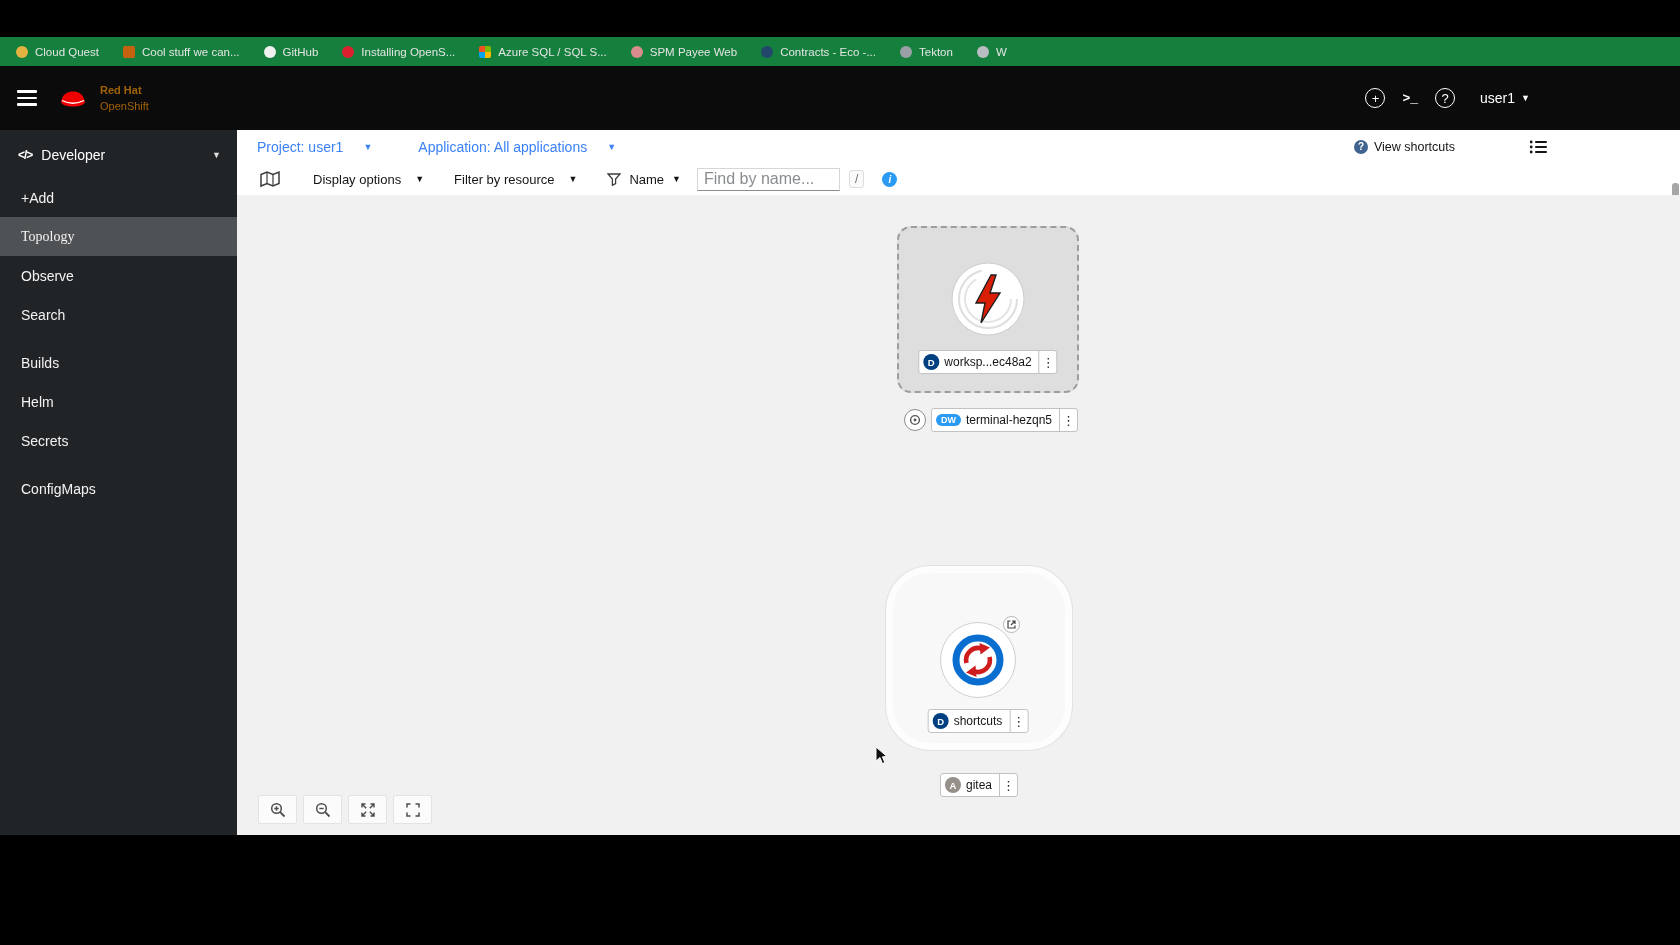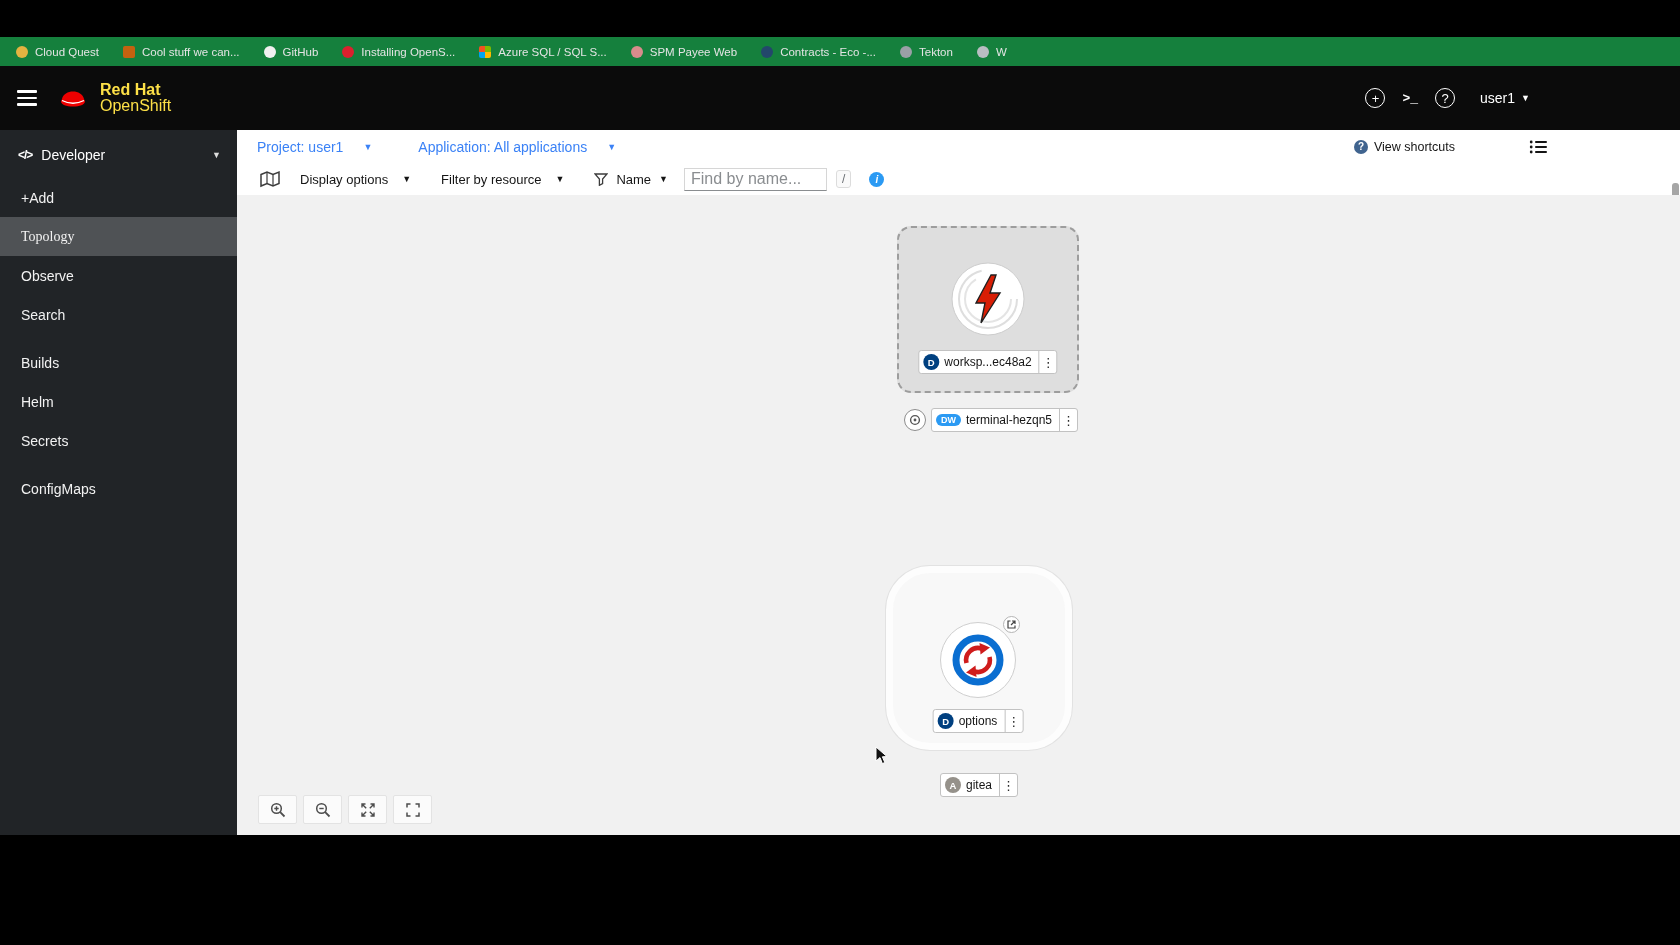--- a/index.html
+++ b/index.html
@@ -10,21 +10,21 @@
   .bookmarks-bar{position:absolute;top:37px;left:0;right:0;height:29px;background:#15803d;
                  display:flex;align-items:center;padding-left:16px;gap:24px;}
   .bookmark{display:flex;align-items:center;gap:7px;font-size:11.5px;color:#e4e4e4;cursor:pointer;white-space:nowrap;}
   .favicon{width:12px;height:12px;border-radius:50%;flex:none;display:inline-block;}
 
   
   .masthead{position:absolute;top:66px;left:0;right:0;height:64px;background:#0b0b0b;display:flex;align-items:center;}
   .hamburger{margin-left:17px;width:20px;display:flex;flex-direction:column;gap:4px;cursor:pointer;}
   .hamburger span{height:2.5px;background:#fff;border-radius:1px;}
   .brand{display:flex;align-items:center;gap:9px;margin-left:18px;}
-  .brand-text{color:#fde047;font-size:16px;line-height:16px;}
+  .brand-text{color:#a16207;font-size:11px;line-height:16px;}
   .brand-line1{font-weight:bold;}
   .mast-right{margin-left:auto;display:flex;align-items:center;gap:17px;padding-right:150px;}
   .circle-icon{width:20px;height:20px;border:1.5px solid #fff;border-radius:50%;color:#fff;font-size:13px;
                display:flex;align-items:center;justify-content:center;cursor:pointer;box-sizing:border-box;}
   .terminal-glyph{color:#fff;font-family:"Liberation Mono","DejaVu Sans Mono",monospace;font-size:13px;font-weight:bold;cursor:pointer;}
   .user-menu{color:#fff;font-size:14px;display:flex;align-items:center;gap:6px;cursor:pointer;margin-left:8px;}
   .caret{font-size:9px;}
 
   
   .sidebar{position:absolute;top:130px;left:0;width:237px;height:705px;background:#212427;}
@@ -45,21 +45,21 @@
   .application-dd{margin-left:46px;}
   .view-shortcuts{margin-left:auto;display:flex;align-items:center;gap:6px;font-size:12.5px;color:#151515;cursor:pointer;}
   .qmark{width:14px;height:14px;border-radius:50%;background:#40648f;color:#fff;font-size:10px;font-weight:bold;
          display:flex;align-items:center;justify-content:center;}
   .list-icon{margin-left:74px;margin-right:132px;cursor:pointer;display:flex;}
 
   .toolbar{position:absolute;top:33px;left:0;right:0;height:32px;background:#fff;display:flex;align-items:center;
            border-bottom:1px solid #ececec;}
   .tb-icon{margin-left:22px;cursor:pointer;display:flex;}
   .tb-dd{display:flex;align-items:center;gap:14px;font-size:13px;color:#151515;cursor:pointer;}
-  .dd-display{margin-left:19px;}
+  .dd-display{margin-left:32px;}
   .dd-filter{margin-left:30px;}
   .dd-name{margin-left:30px;gap:8px;}
   .find-input{margin-left:16px;width:143px;height:23px;border:1px solid #d6d6d6;border-bottom:1px solid #8a8d90;
               font-size:16px;padding:0 6px;color:#151515;font-family:inherit;background:#fff;box-sizing:border-box;}
   .find-input::placeholder{color:#8a8d90;}
   .slash-key{margin-left:9px;font-size:12px;color:#6a6e73;border:1px solid #dcdcdc;border-radius:3px;padding:1px 5px;background:#fafafa;}
   .info-icon{margin-left:18px;width:15px;height:15px;border-radius:50%;background:#2b9af3;color:#fff;font-size:10px;
              font-style:italic;font-weight:bold;display:flex;align-items:center;justify-content:center;cursor:pointer;}
   .scroll-thumb{position:absolute;right:1px;top:20px;width:7px;height:42px;background:#a6a6a6;border-radius:3px;cursor:pointer;}
 
@@ -304,21 +304,21 @@
           <polygon points="26.5,45 16,40.5 25.5,33.5" fill="#cf1c1c"></polygon>
         </svg>
       </div>
       <div class="pk-decorator">
         <svg width="9" height="9" viewBox="0 0 9 9">
           <path d="M3.5 1 H1 V8 H8 V5.5 M5 1 H8 V4 M8 1 L4 5" fill="none" stroke="#444" stroke-width="1.2"></path>
         </svg>
       </div>
       <div class="node-label pk-label">
         <span class="badge badge-d">D</span>
-        <span class="label-text">options</span>
+        <span class="label-text">shortcuts</span>
         <span class="kebab">⋮</span>
       </div>
 
       <div class="node-label gitea-label">
         <span class="badge badge-a">A</span>
         <span class="label-text">gitea</span>
         <span class="kebab">⋮</span>
       </div>
 
       <div class="zoom-controls">

